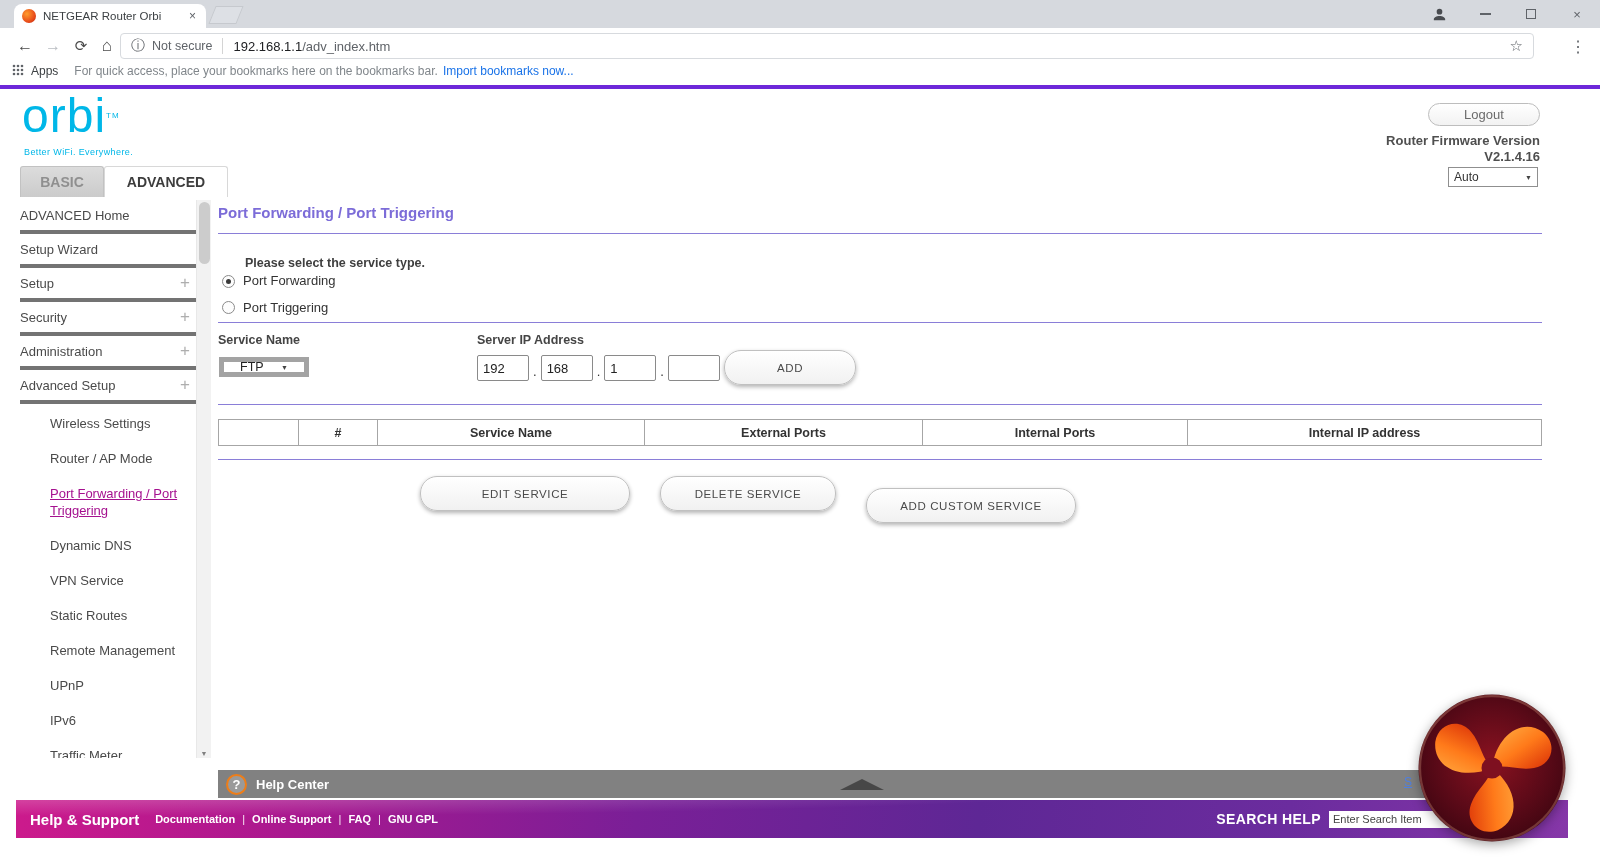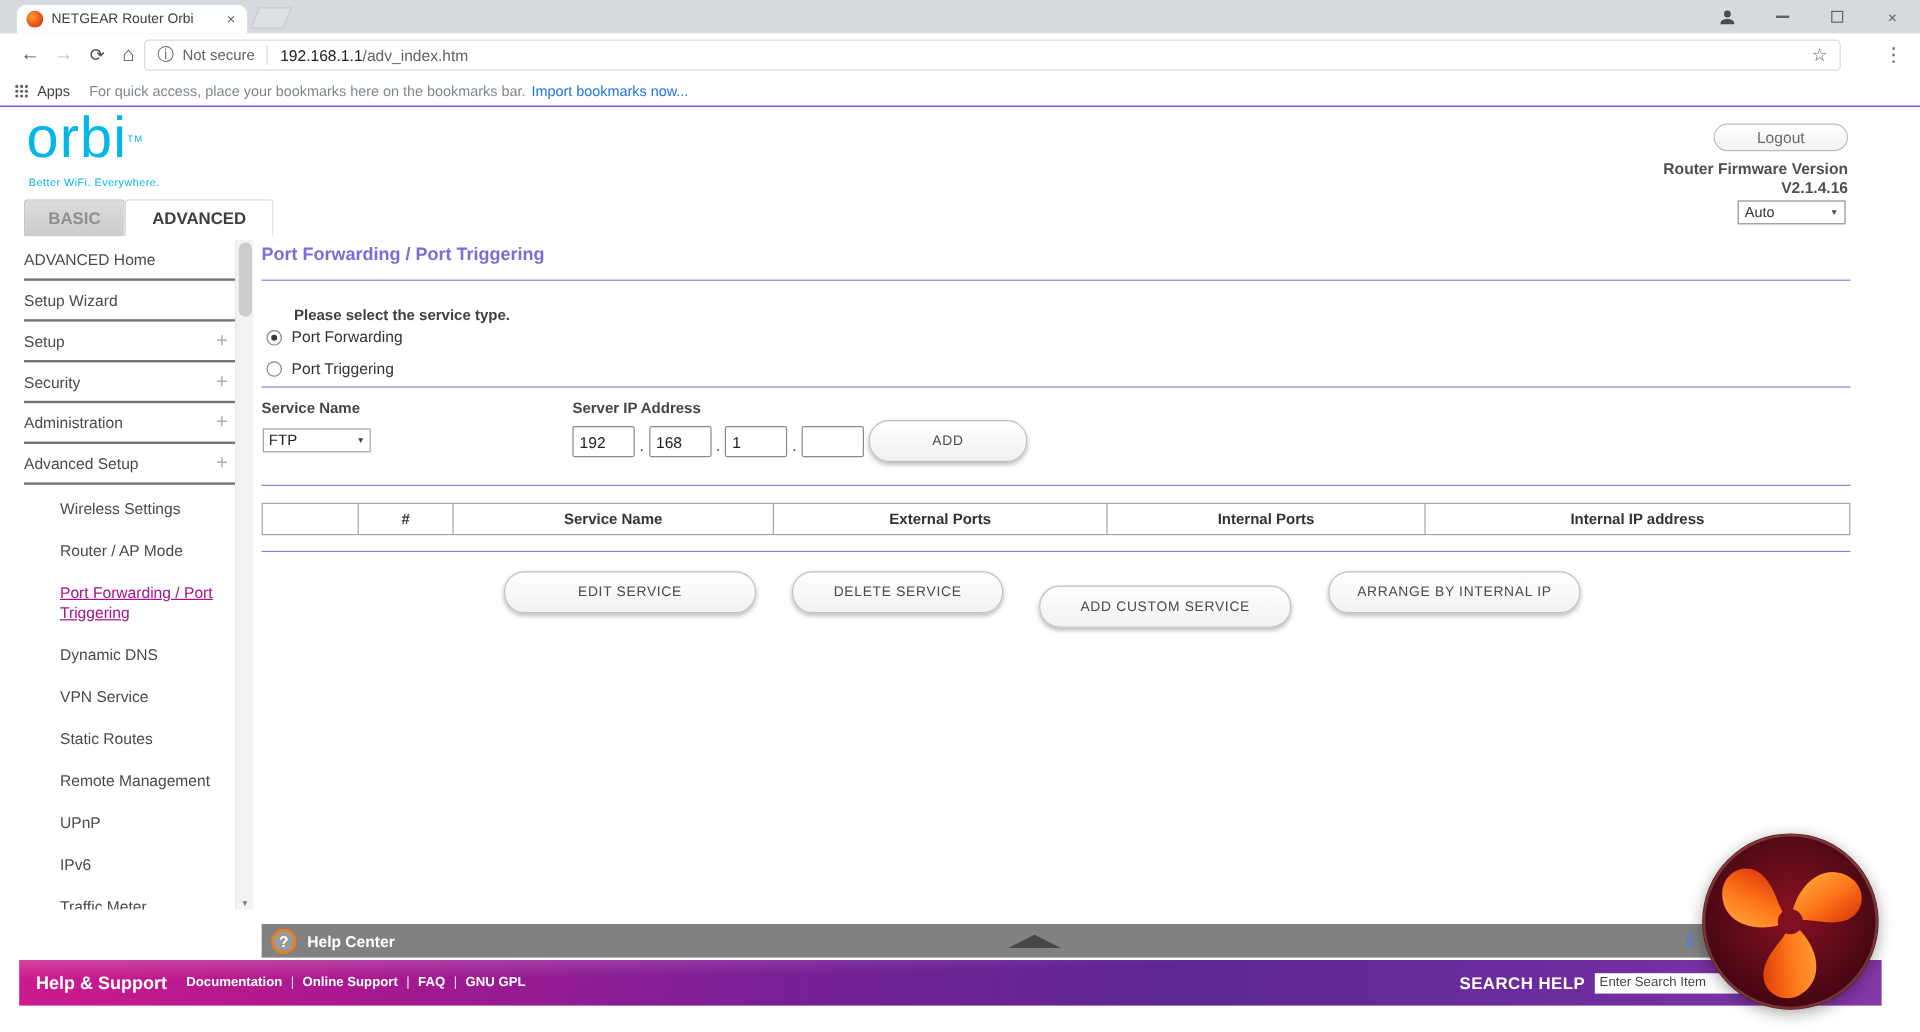--- a/index.html
+++ b/index.html
@@ -28,21 +28,21 @@
              border:1px solid #d7dade; border-radius:4px; display:flex; align-items:center; padding:0 10px; }
   .sec-label { font-size:12.5px; color:#5f6368; margin:0 10px 0 7px; }
   .omni-sep { width:1px; height:16px; background:#d4d4d4; margin-right:10px; }
   .url-host { font-size:13px; color:#202124; }
   .url-path { font-size:13px; color:#5f6368; }
   .omni-star { margin-left:auto; font-size:15px; color:#5f6368; cursor:pointer; }
   .kebab { position:absolute; right:8px; top:0; height:36px; width:28px; display:flex; align-items:center; justify-content:center;
            font-size:16px; color:#5f6368; cursor:pointer; }
 
   .bookmarksbar { position:absolute; top:64px; left:0; right:0; height:25px; background:#fff;
-                  border-bottom:1px solid #6d28d9; display:flex; align-items:center; padding-left:12px; }
+                  border-bottom:4px solid #6d28d9; display:flex; align-items:flex-start; padding-left:12px; }
   .apps-label { font-size:12px; color:#3c4043; margin-left:7px; }
   .bm-hint { font-size:12px; color:#80868b; margin-left:16px; }
   .bm-link { font-size:12px; color:#1a73e8; margin-left:5px; cursor:pointer; }
 
   
   .orbi-logo { position:absolute; left:22px; top:90px; font-size:48px; color:#00b7e8; letter-spacing:1px; line-height:52px; }
   .orbi-tm { font-size:8px; vertical-align:top; }
   .tagline { position:absolute; left:24px; top:147px; font-size:9px; color:#00b7e8; letter-spacing:.4px; }
   .logout-btn { position:absolute; right:60px; top:103px; width:112px; height:23px; border:1px solid #bdbdbd;
                 border-radius:12px; background:linear-gradient(#fff,#f2f2f2); color:#6b6b6b; font-size:13px;
@@ -56,42 +56,42 @@
   .tab-advanced { position:absolute; left:104px; top:166px; width:124px; height:31px; background:#fff;
                   border:1px solid #d8d8d8; border-bottom:none; border-radius:3px 3px 0 0; color:#3d3d3d;
                   font-weight:bold; font-size:14px; display:flex; align-items:center; justify-content:center; cursor:pointer; }
   .lang-select { position:absolute; right:62px; top:167px; width:90px; height:20px; border:1px solid #8f8f8f;
                  background:#fff; font-size:12px; color:#333; display:flex; align-items:center;
                  justify-content:space-between; padding:0 5px; cursor:pointer; }
   .sel-arrow { font-size:7px; color:#444; }
 
   
   .sidebar { position:absolute; left:20px; top:200px; width:176px; height:558px; overflow:hidden; }
-  .side-item { height:34px; border-bottom:2px solid #737373; display:flex; align-items:center;
+  .side-item { height:34px; border-bottom:4px solid #737373; display:flex; align-items:center;
                justify-content:space-between; font-size:13px; color:#4a4a4a; cursor:pointer; padding-right:6px; }
   .plus { color:#aeaeae; font-size:17px; font-weight:300; }
   .submenu { padding-top:2px; }
   .sub-item { padding:9px 6px 9px 30px; font-size:13px; color:#4a4a4a; line-height:17px; cursor:pointer; }
   .sub-item.selected { color:#a5118f; text-decoration:underline; }
   .side-scrollbar { position:absolute; left:196px; top:200px; width:15px; height:558px; background:#f2f2f2;
                     border-left:1px solid #e8e8e8; }
   .scroll-thumb { position:absolute; top:2px; left:2px; width:11px; height:62px; background:#cccccc; border-radius:6px; cursor:grab; }
   .scroll-down { position:absolute; bottom:1px; left:0; width:100%; text-align:center; font-size:7px; color:#808080; cursor:pointer; }
 
   
   .main-title { position:absolute; left:218px; top:204px; font-size:15px; font-weight:bold; color:#7c6cd8; }
   .hr { position:absolute; left:218px; width:1324px; height:1px; background:#8a7ed8; }
   .svc-type-label { position:absolute; left:218px; top:256px; font-size:12.5px; font-weight:bold; color:#3f3f3f;padding-left:27px; }
   .radio-row { position:absolute; left:222px; display:flex; align-items:center; gap:8px; font-size:13px; color:#333; cursor:pointer; }
   .radio { width:13px; height:13px; border-radius:50%; border:1px solid #8a8a8a; background:#fdfdfd; position:relative; flex:0 0 13px; }
   .radio.checked::after { content:''; position:absolute; inset:3px; border-radius:50%; background:#3a3a3a; }
   .field-label { position:absolute; top:333px; font-size:12.5px; font-weight:bold; color:#454545; }
-  .ftp-select { position:absolute; left:219px; top:357px; width:90px; height:20px; border:1px solid #a3a3a3;
+  .ftp-select { position:absolute; left:219px; top:357px; width:90px; height:20px; border:5px solid #a3a3a3;
                 background:#fff; font-size:12.5px; color:#222; display:flex; align-items:center;
-                justify-content:space-between; padding:0 4px; cursor:pointer; }
+                justify-content:space-between; padding:0 16px; cursor:pointer; }
   .ip-row { position:absolute; left:477px; top:355px; display:flex; align-items:center; }
   .octet { width:52px; height:22px; border:1px solid #8a8a8a; border-radius:2px; font-size:13px; padding:12px 5px; color:#222; }
   .ip-dot { margin:6px 4px 0 4px; color:#333; font-size:13px; }
   .pill-btn { position:absolute; height:35px; border:1px solid #c0c0c0; border-radius:17px;
               background:linear-gradient(#ffffff,#f1f1f1); box-shadow:0 2px 4px rgba(0,0,0,.3);
               color:#4a4a4a; font-size:11.5px; letter-spacing:.6px; display:flex; align-items:center;
               justify-content:center; cursor:pointer; }
   .table-head { position:absolute; left:218px; top:419px; width:1324px; height:27px; display:flex;
                 border:1px solid #a6a6a6; }
   .th-cell { border-right:1px solid #a6a6a6; display:flex; align-items:center; justify-content:center;
@@ -285,21 +285,20 @@
     <div class="th-cell" style="width:267px;">Service Name</div>
     <div class="th-cell" style="width:278px;">External Ports</div>
     <div class="th-cell" style="width:265px;">Internal Ports</div>
     <div class="th-cell" style="width:353px;">Internal IP address</div>
   </div>
   <div class="hr" style="top:459px;"></div>
 
   <div class="pill-btn" style="left:420px;top:476px;width:210px;">EDIT SERVICE</div>
   <div class="pill-btn" style="left:660px;top:476px;width:176px;">DELETE SERVICE</div>
   <div class="pill-btn" style="left:866px;top:476px;width:210px;margin-top:12px;">ADD CUSTOM SERVICE</div>
-  <div class="pill-btn" style="left:1107px;top:476px;width:210px;">ARRANGE BY INTERNAL IP</div>
 
   <div class="help-bar">
     <span class="help-q">?</span>
     <span class="help-label">Help Center</span>
     <span class="collapse-arrow"></span>
   </div>
   <span class="partial-link">S</span>
 
   <div class="footer">
     <span class="hs-title">Help &amp; Support</span>

